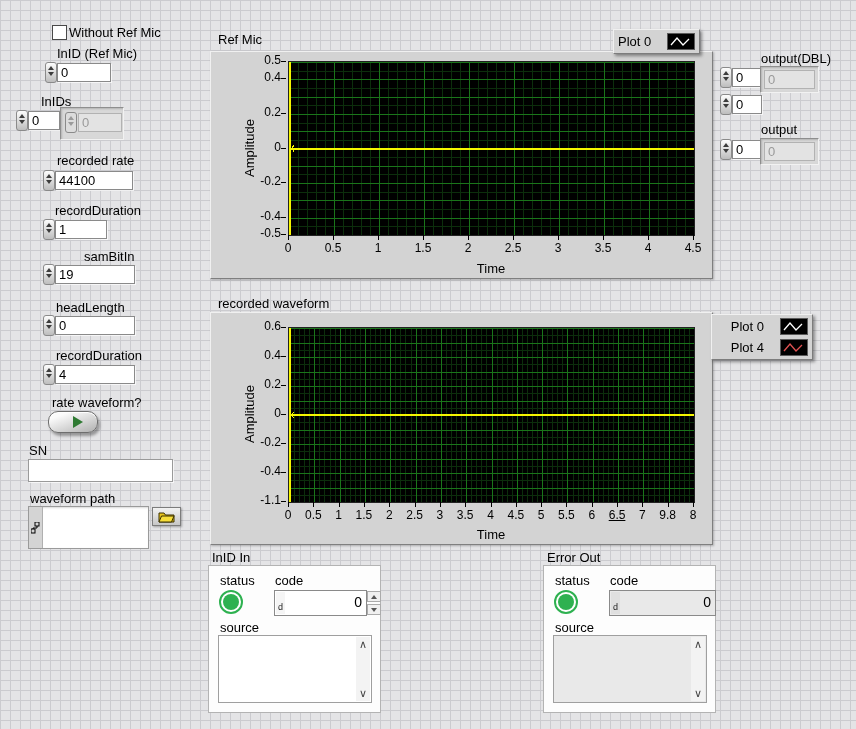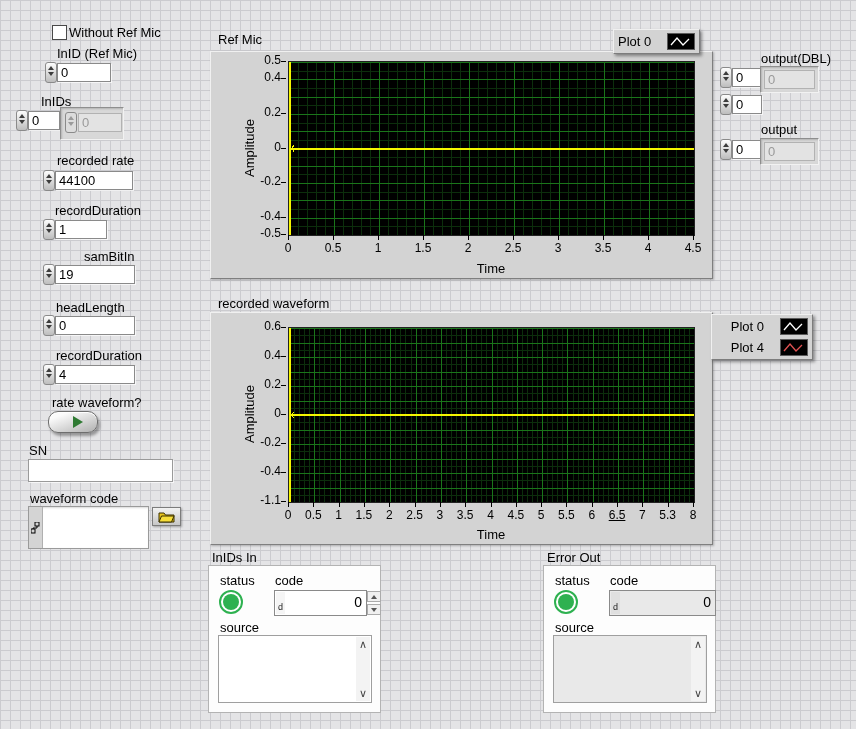--- a/index.html
+++ b/index.html
@@ -138,21 +138,21 @@
 <div class="field" style="left:55px;top:365px;width:72px;">4</div>
 
 <span class="lbl" style="left:52px;top:395px;">rate waveform?</span>
 <div class="toggle" style="left:48px;top:411px;">
     <div class="arrow"></div>
   </div>
 
 <span class="lbl" style="left:29px;top:443px;">SN</span>
 <div class="str-field" style="left:28px;top:459px;width:143px;height:21px;"></div>
 
-<span class="lbl" style="left:30px;top:491px;">waveform code</span>
+<span class="lbl" style="left:30px;top:491px;">waveform path</span>
 <div class="path-ctl" style="left:28px;top:506px;width:119px;height:41px;">
   <div class="path-strip">
     <svg width="9" height="12" style="position:absolute;left:2px;top:15px;">
       <rect x="4" y="0" width="4" height="4" fill="none" stroke="#000"></rect>
       <rect x="0" y="7" width="4" height="4" fill="none" stroke="#000"></rect>
       <path d="M6 4 V6 H2 V7" fill="none" stroke="#000"></path>
     </svg>
   </div>
   <span style="position:absolute;left:17px;top:3px;"></span>
 </div>
@@ -490,21 +490,21 @@
     <span class="tick-x" style="left: 330.125px; top: 195px;">5</span>
     <div class="dash-x" style="left: 330.125px; top: 189px;"></div>
     <span class="tick-x" style="left: 355.438px; top: 195px;">5.5</span>
     <div class="dash-x" style="left: 355.438px; top: 189px;"></div>
     <span class="tick-x" style="left: 380.75px; top: 195px;">6</span>
     <div class="dash-x" style="left: 380.75px; top: 189px;"></div>
     <span class="tick-x" style="left: 406.062px; top: 195px; text-decoration: underline;">6.5</span>
     <div class="dash-x" style="left: 406.062px; top: 189px;"></div>
     <span class="tick-x" style="left: 431.375px; top: 195px;">7</span>
     <div class="dash-x" style="left: 431.375px; top: 189px;"></div>
-    <span class="tick-x" style="left: 456.688px; top: 195px;">5.3</span>
+    <span class="tick-x" style="left: 456.688px; top: 195px;">9.8</span>
     <div class="dash-x" style="left: 456.688px; top: 189px;"></div>
     <span class="tick-x" style="left: 482px; top: 195px;">8</span>
     <div class="dash-x" style="left: 482px; top: 189px;"></div>
   </div>
 <div class="legend" style="left:711px;top:314px;width:92px;">
   <div class="legend-row">
     <span>Plot 0</span>
     <span class="legend-sample">
       <svg width="26" height="15">
           <polyline points="3,11 9,4 15,11 21,5" fill="none" stroke-width="1.3" stroke="#ffffff"></polyline>
@@ -539,21 +539,21 @@
 <span class="lbl" style="left:761px;top:122px;">output</span>
 <div class="spin" style="left:720px;top:139px;">
     <div class="t-up"></div>
     <div class="t-dn"></div>
   </div>
 <div class="field" style="left:732px;top:140px;width:22px;">0</div>
 <div class="elem-box" style="left:760px;top:138px;width:57px;height:25px;">
   <div class="field gray" style="left:3px;top:3px;width:43px;">0</div>
 </div>
 
-<span class="lbl" style="left:212px;top:550px;">InIDs In</span>
+<span class="lbl" style="left:212px;top:550px;">InID In</span>
 <div class="err-panel" style="left:208px;top:565px;">
   <span class="lbl" style="left:11px;top:7px;">status</span>
   <div class="led" style="left:10px;top:24px;"></div>
   <span class="lbl" style="left:66px;top:7px;">code</span>
   <div class="code-field" style="left:65px;top:24px;width:91px;height:24px;">
     <span class="radix">d</span>
     <span class="code-val">0</span>
   </div>
   <div class="udbtn" style="left:158px;top:25px;">
       <div class="t-up"></div>

